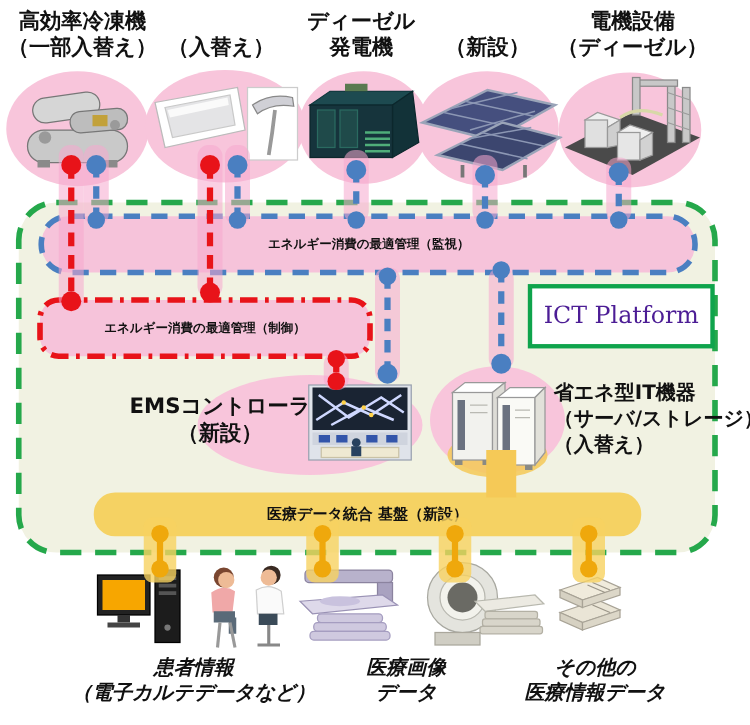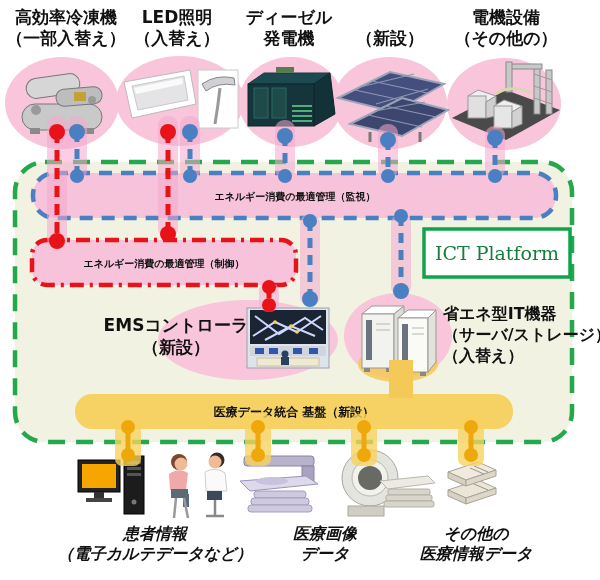--- a/index.html
+++ b/index.html
@@ -5,21 +5,21 @@
   html,body{margin:0;padding:0;background:#fff;}
   .stage{position:relative;width:600px;height:580px;background:#fff;overflow:hidden;
          font-family:"DejaVu Sans",sans-serif;color:#111;}
   svg.layer{position:absolute;left:0;top:0;pointer-events:none;}
   .icon{position:absolute;z-index:2;}
   .lbl{position:absolute;z-index:3;font-weight:bold;text-align:center;
        transform:translateX(-50%);white-space:nowrap;line-height:21px;}
   .toplbl{font-size:17px;top:7px;}
   .botlbl{font-size:16px;line-height:20px;font-style:italic;}
   .barlbl{font-size:10px;transform:translate(-50%,-50%);}
-  .ict{font-family:"DejaVu Serif",serif;font-weight:normal;font-size:19px;color:#15803d;}
+  .ict{font-family:"DejaVu Serif",serif;font-weight:normal;font-size:19px;color:#4c1d95;}
   .emslbl{font-size:17px;line-height:22px;}
   .itlbl{font-size:16px;line-height:21px;text-align:left;transform:none;white-space:nowrap;}
 </style>
 </head>
 <body>
 
 <div class="stage">
 
   <svg class="layer" width="600" height="580" style="z-index:1">
 
@@ -245,24 +245,24 @@
         <polygon points="28,22 58,12 58,18 28,28" fill="#dcd7c8" stroke="#a8a396"></polygon>
       </g>
     <g stroke="#9a9588" stroke-width="1">
         <line x1="36" y1="8" x2="50" y2="14"></line>
         <line x1="32" y1="10" x2="46" y2="16"></line>
         <line x1="36" y1="26" x2="50" y2="32"></line>
       </g>
   </svg>
 
   <div class="lbl toplbl" style="left:66px"><span>高効率冷凍機</span><br><span>（一部入替え）</span></div>
-  <div class="lbl toplbl" style="left:177px"><span>LED照明</span><br><span>（入替え）</span></div>
+  <div class="lbl toplbl" style="left:177px"><br><span>（入替え）</span></div>
   <div class="lbl toplbl" style="left:289px"><span>ディーゼル</span><br><span>発電機</span></div>
   <div class="lbl toplbl" style="left:390px"><br><span>（新設）</span></div>
-  <div class="lbl toplbl" style="left:506px"><span>電機設備</span><br><span>（その他の）</span></div>
+  <div class="lbl toplbl" style="left:506px"><span>電機設備</span><br><span>（ディーゼル）</span></div>
 
   <div class="lbl barlbl" style="left:295px;top:196px">エネルギー消費の最適管理（監視）</div>
   <div class="lbl barlbl" style="left:164px;top:263px">エネルギー消費の最適管理（制御）</div>
   <div class="lbl barlbl ict" style="left:497px;top:253px">ICT Platform</div>
   <div class="lbl barlbl" style="left:294px;top:412px;font-size:12px">医療データ統合 基盤（新設）</div>
 
   <div class="lbl emslbl" style="left:176px;top:314px"><span>EMSコントローラ</span><br><span>（新設）</span></div>
   <div class="lbl itlbl" style="left:443px;top:303px"><span>省エネ型IT機器</span><br><span>（サーバ/ストレージ）</span><br><span>（入替え）</span></div>
 
   <div class="lbl botlbl" style="left:155px;top:524px"><span>患者情報</span><br><span>（電子カルテデータなど）</span></div>

